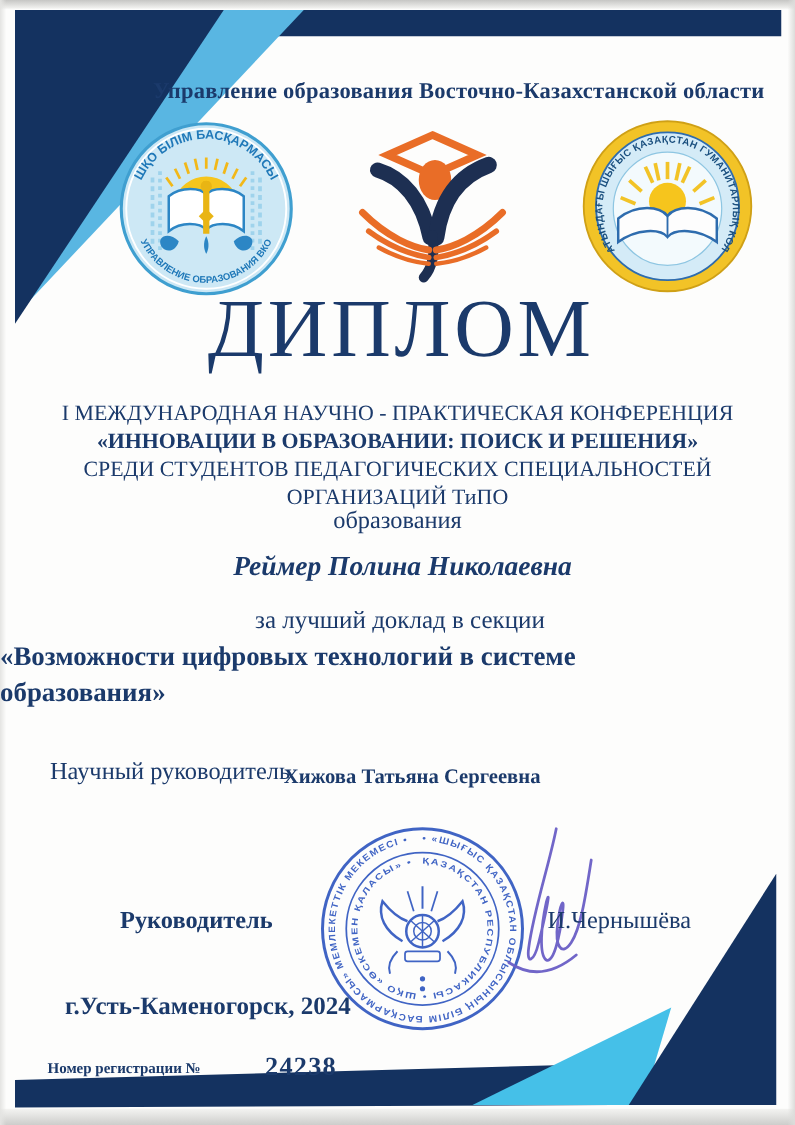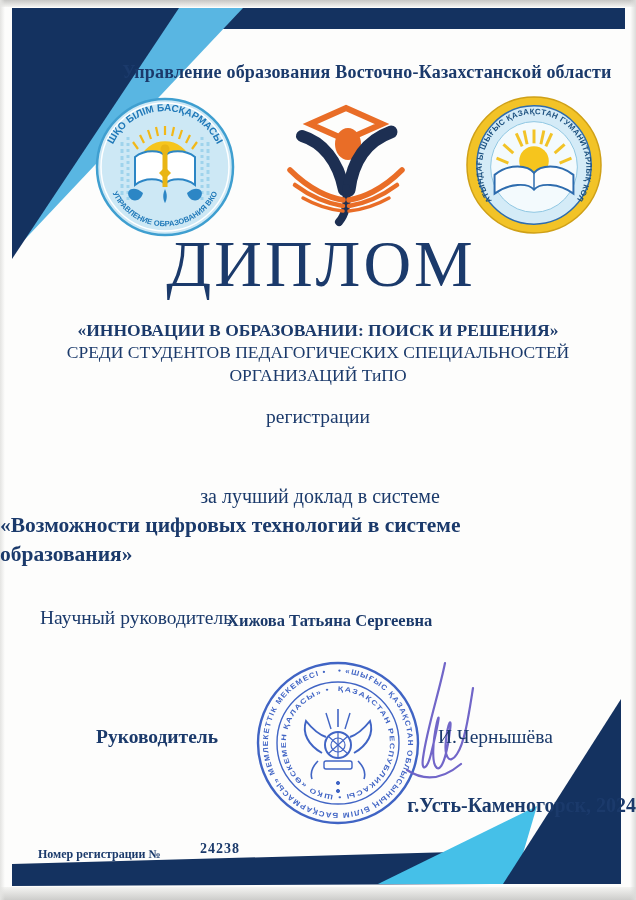--- a/index.html
+++ b/index.html
@@ -27,23 +27,23 @@
   .conf{top:319px; font-size:17.5px; line-height:22.4px; left:0; right:0; text-align:center;}
   .conf .b{font-weight:bold;}
   .verb{top:406px; font-size:19.5px; left:0; right:0;}
   .recipient{top:440px; font-size:22px; font-weight:bold; font-style:italic; left:8px; right:0;}
   .forline{top:485px; font-size:20px; left:4px; right:0;}
   .section{top:511px; font-size:21.5px; font-weight:bold; line-height:29px; left:0; right:0; text-align:left;}
   .sup-label{left:40px; top:607px; font-size:19.5px;}
   .sup-name{left:227px; top:611px; font-size:16.5px; font-weight:bold; }
   .dir-label{left:96px; top:726px; font-size:19.5px; font-weight:bold;}
   .dir-name{left:438px; top:726px; font-size:19.5px; font-weight:normal;}
-  .city{left:52px; right:0; top:794px; font-size:20px; font-weight:bold; text-align:right;}
+  .city{left:52px; right:0; top:794px; font-size:20px; font-weight:bold; text-align:left;}
   .reg-label{left:38px; top:847px; font-size:12px; font-weight:bold;}
-  .reg-num{left:200px; top:841px; font-size:14px; font-weight:bold; letter-spacing:1px;text-align:center;}
+  .reg-num{left:212px; top:841px; font-size:21px; font-weight:bold; letter-spacing:1px;text-align:center;}
   .ringtext{font-family:"Liberation Sans","DejaVu Sans",sans-serif; font-weight:bold;}
 </style>
 </head>
 <body>
 
 <div class="page">
 
   <div class="edge top"></div>
   <div class="edge bottom"></div>
   <div class="edge right"></div>
@@ -154,27 +154,29 @@
     <path d="M30,80 C45,68 64,70 70,78 C76,70 95,68 110,80 L110,99 C95,88 76,88 70,95 C64,88 45,88 30,99 Z" fill="#fdfdfd" stroke="#2e6cae" stroke-width="2"></path>
     <line x1="70" y1="78" x2="70" y2="95" stroke="#2e6cae" stroke-width="1.5"></line>
     <text class="ringtext" font-size="8" fill="#1a4f7e" letter-spacing="0.4">
       <textPath href="#rl-ring" startOffset="50%" text-anchor="middle">АБАЙ АТЫНДАҒЫ ШЫҒЫС ҚАЗАҚСТАН ГУМАНИТАРЛЫҚ КОЛЛЕДЖІ</textPath>
     </text>
   </svg>
 
   <div class="t title center-line">ДИПЛОМ</div>
 
   <div class="t conf">
+    <div>I МЕЖДУНАРОДНАЯ НАУЧНО - ПРАКТИЧЕСКАЯ КОНФЕРЕНЦИЯ</div>
     <div class="b">«ИННОВАЦИИ В ОБРАЗОВАНИИ: ПОИСК И РЕШЕНИЯ»</div>
     <div>СРЕДИ СТУДЕНТОВ ПЕДАГОГИЧЕСКИХ СПЕЦИАЛЬНОСТЕЙ</div>
     <div>ОРГАНИЗАЦИЙ ТиПО</div>
   </div>
 
-  <div class="t verb center-line">регистрации</div>
-  <div class="t forline center-line">за лучший доклад в системе</div>
+  <div class="t verb center-line">образования</div>
+  <div class="t recipient center-line">Реймер Полина Николаевна</div>
+  <div class="t forline center-line">за лучший доклад в секции</div>
 
   <div class="t section">
     <div>«Возможности цифровых технологий в системе</div>
     <div>образования»</div>
   </div>
 
   <div class="t sup-label">Научный руководитель</div>
   <div class="t sup-name">Хижова Татьяна Сергеевна</div>
 
   <svg width="172" height="172" viewBox="0 0 172 172" style="left:252;top:657;opacity:.92">

